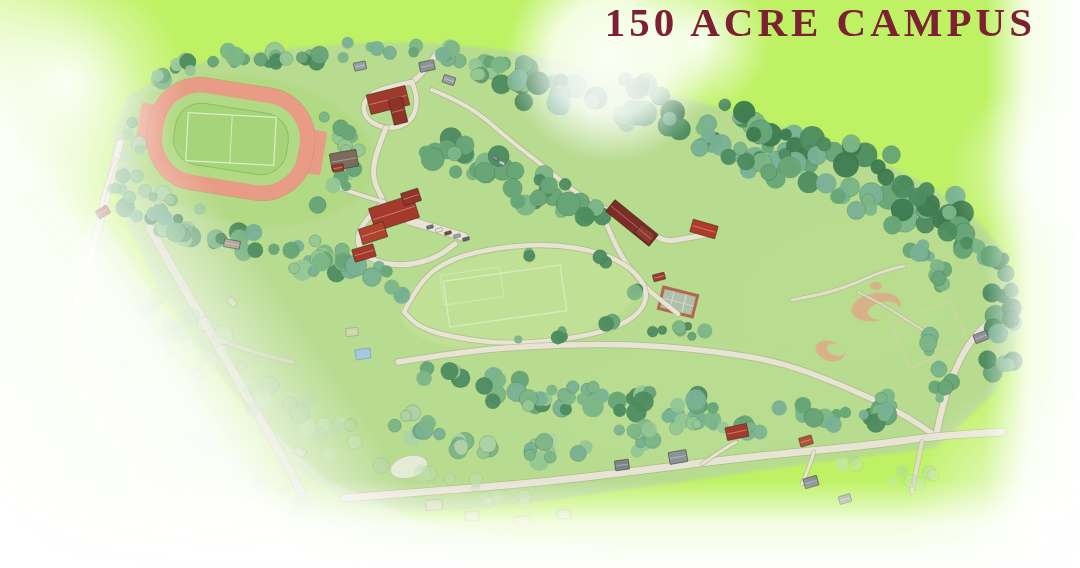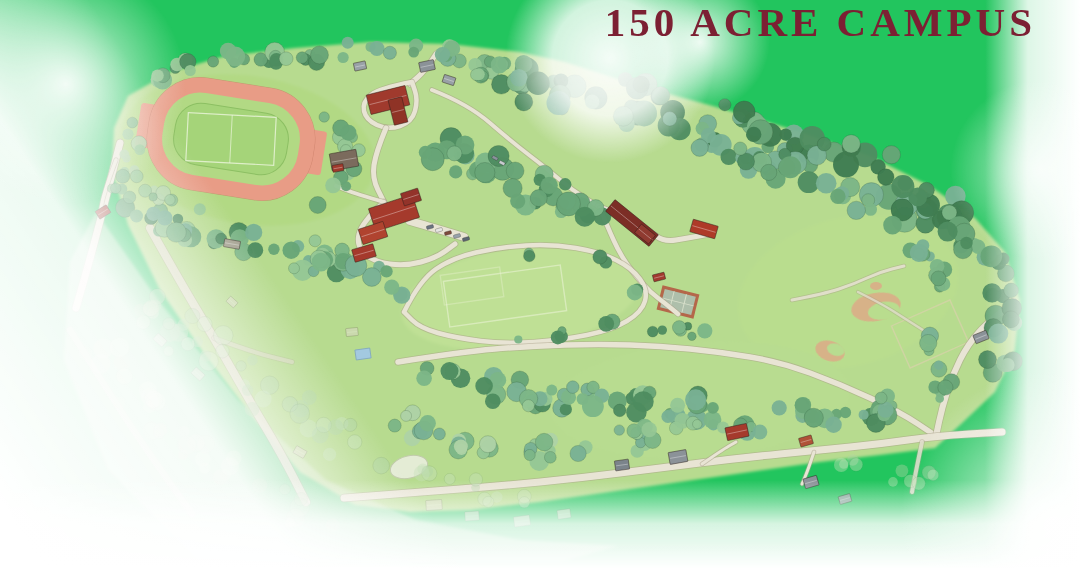--- a/index.html
+++ b/index.html
@@ -1,16 +1,16 @@
 <!DOCTYPE html>
 <html><head>
 <meta charset="utf-8">
 <style>
   html,body{margin:0;padding:0;background:#ffffff;}
-  .page{position:relative;width:1080px;height:568px;background:#22c55e;overflow:hidden;
+  .page{position:relative;width:1080px;height:568px;background:#bef264;overflow:hidden;
         font-family:"Liberation Serif", serif;text-align:right;}
   .map-svg{position:absolute;left:0;top:0;}
   .campus-title{position:absolute;top:0px;right:44px;font-size:41px;font-weight:700;
         letter-spacing:4px;white-space:nowrap;line-height:1.1;
         font-family:"Liberation Serif", serif;}
 </style>
 </head>
 <body>
 
 <div class="page">

